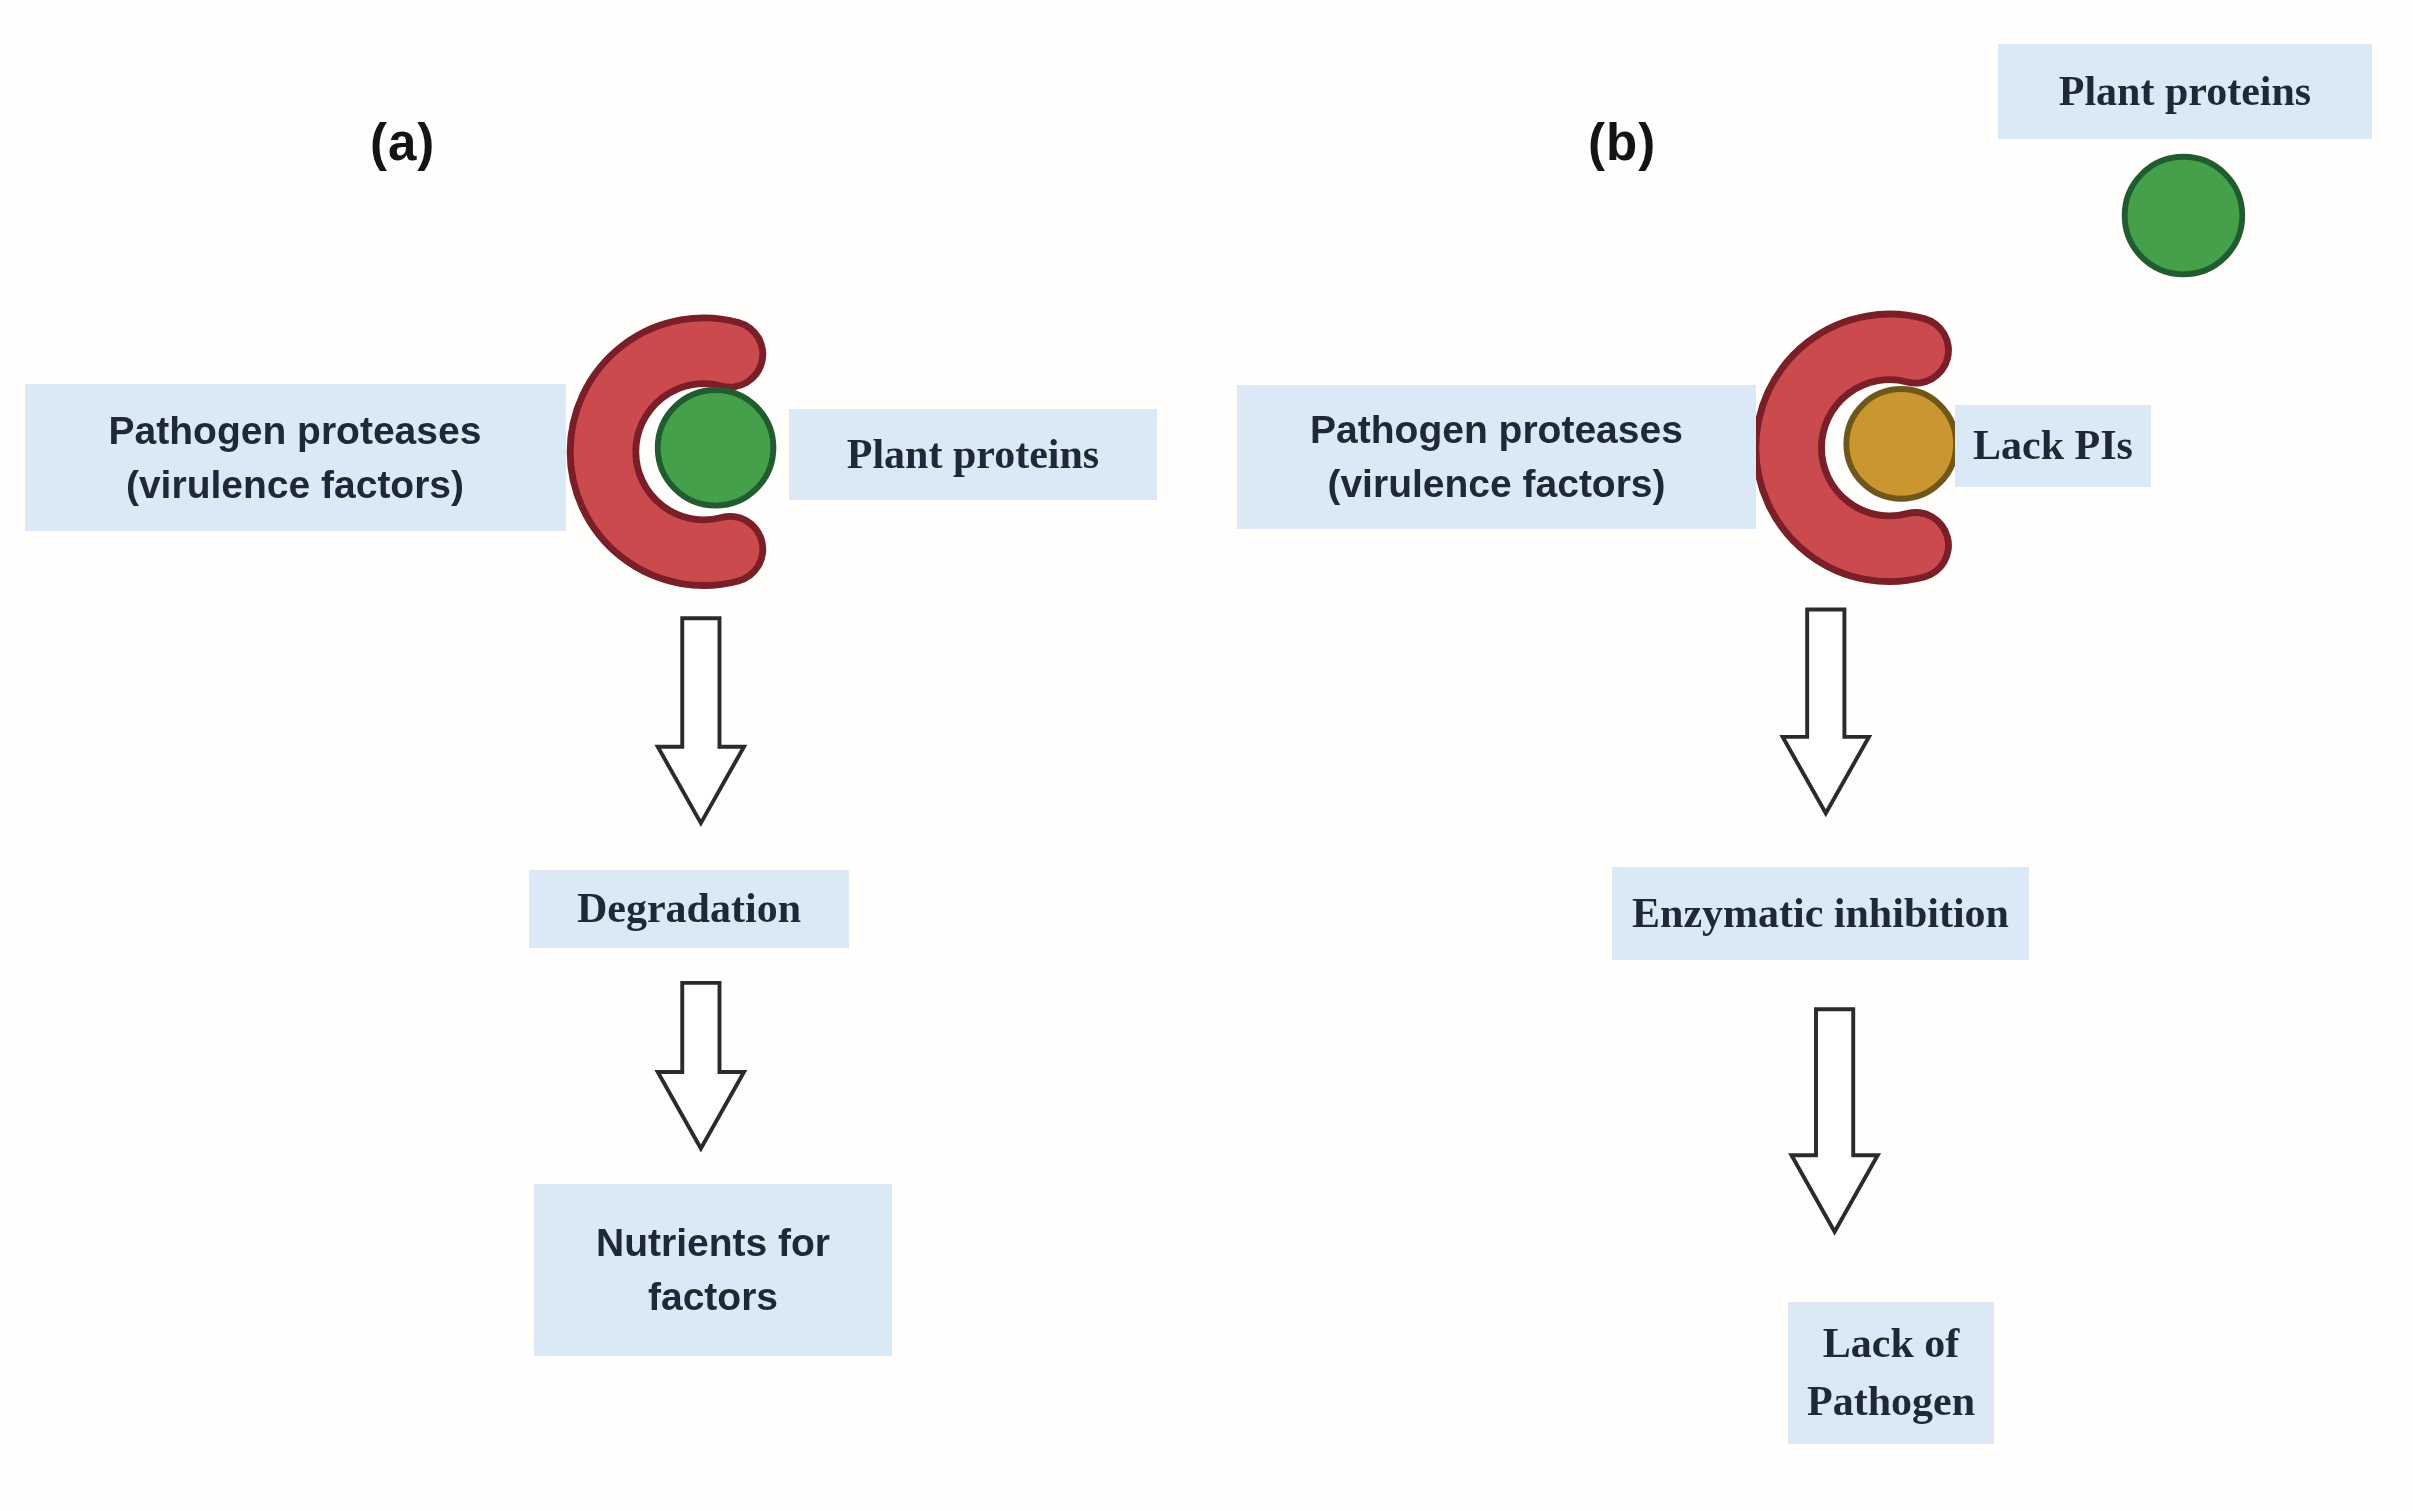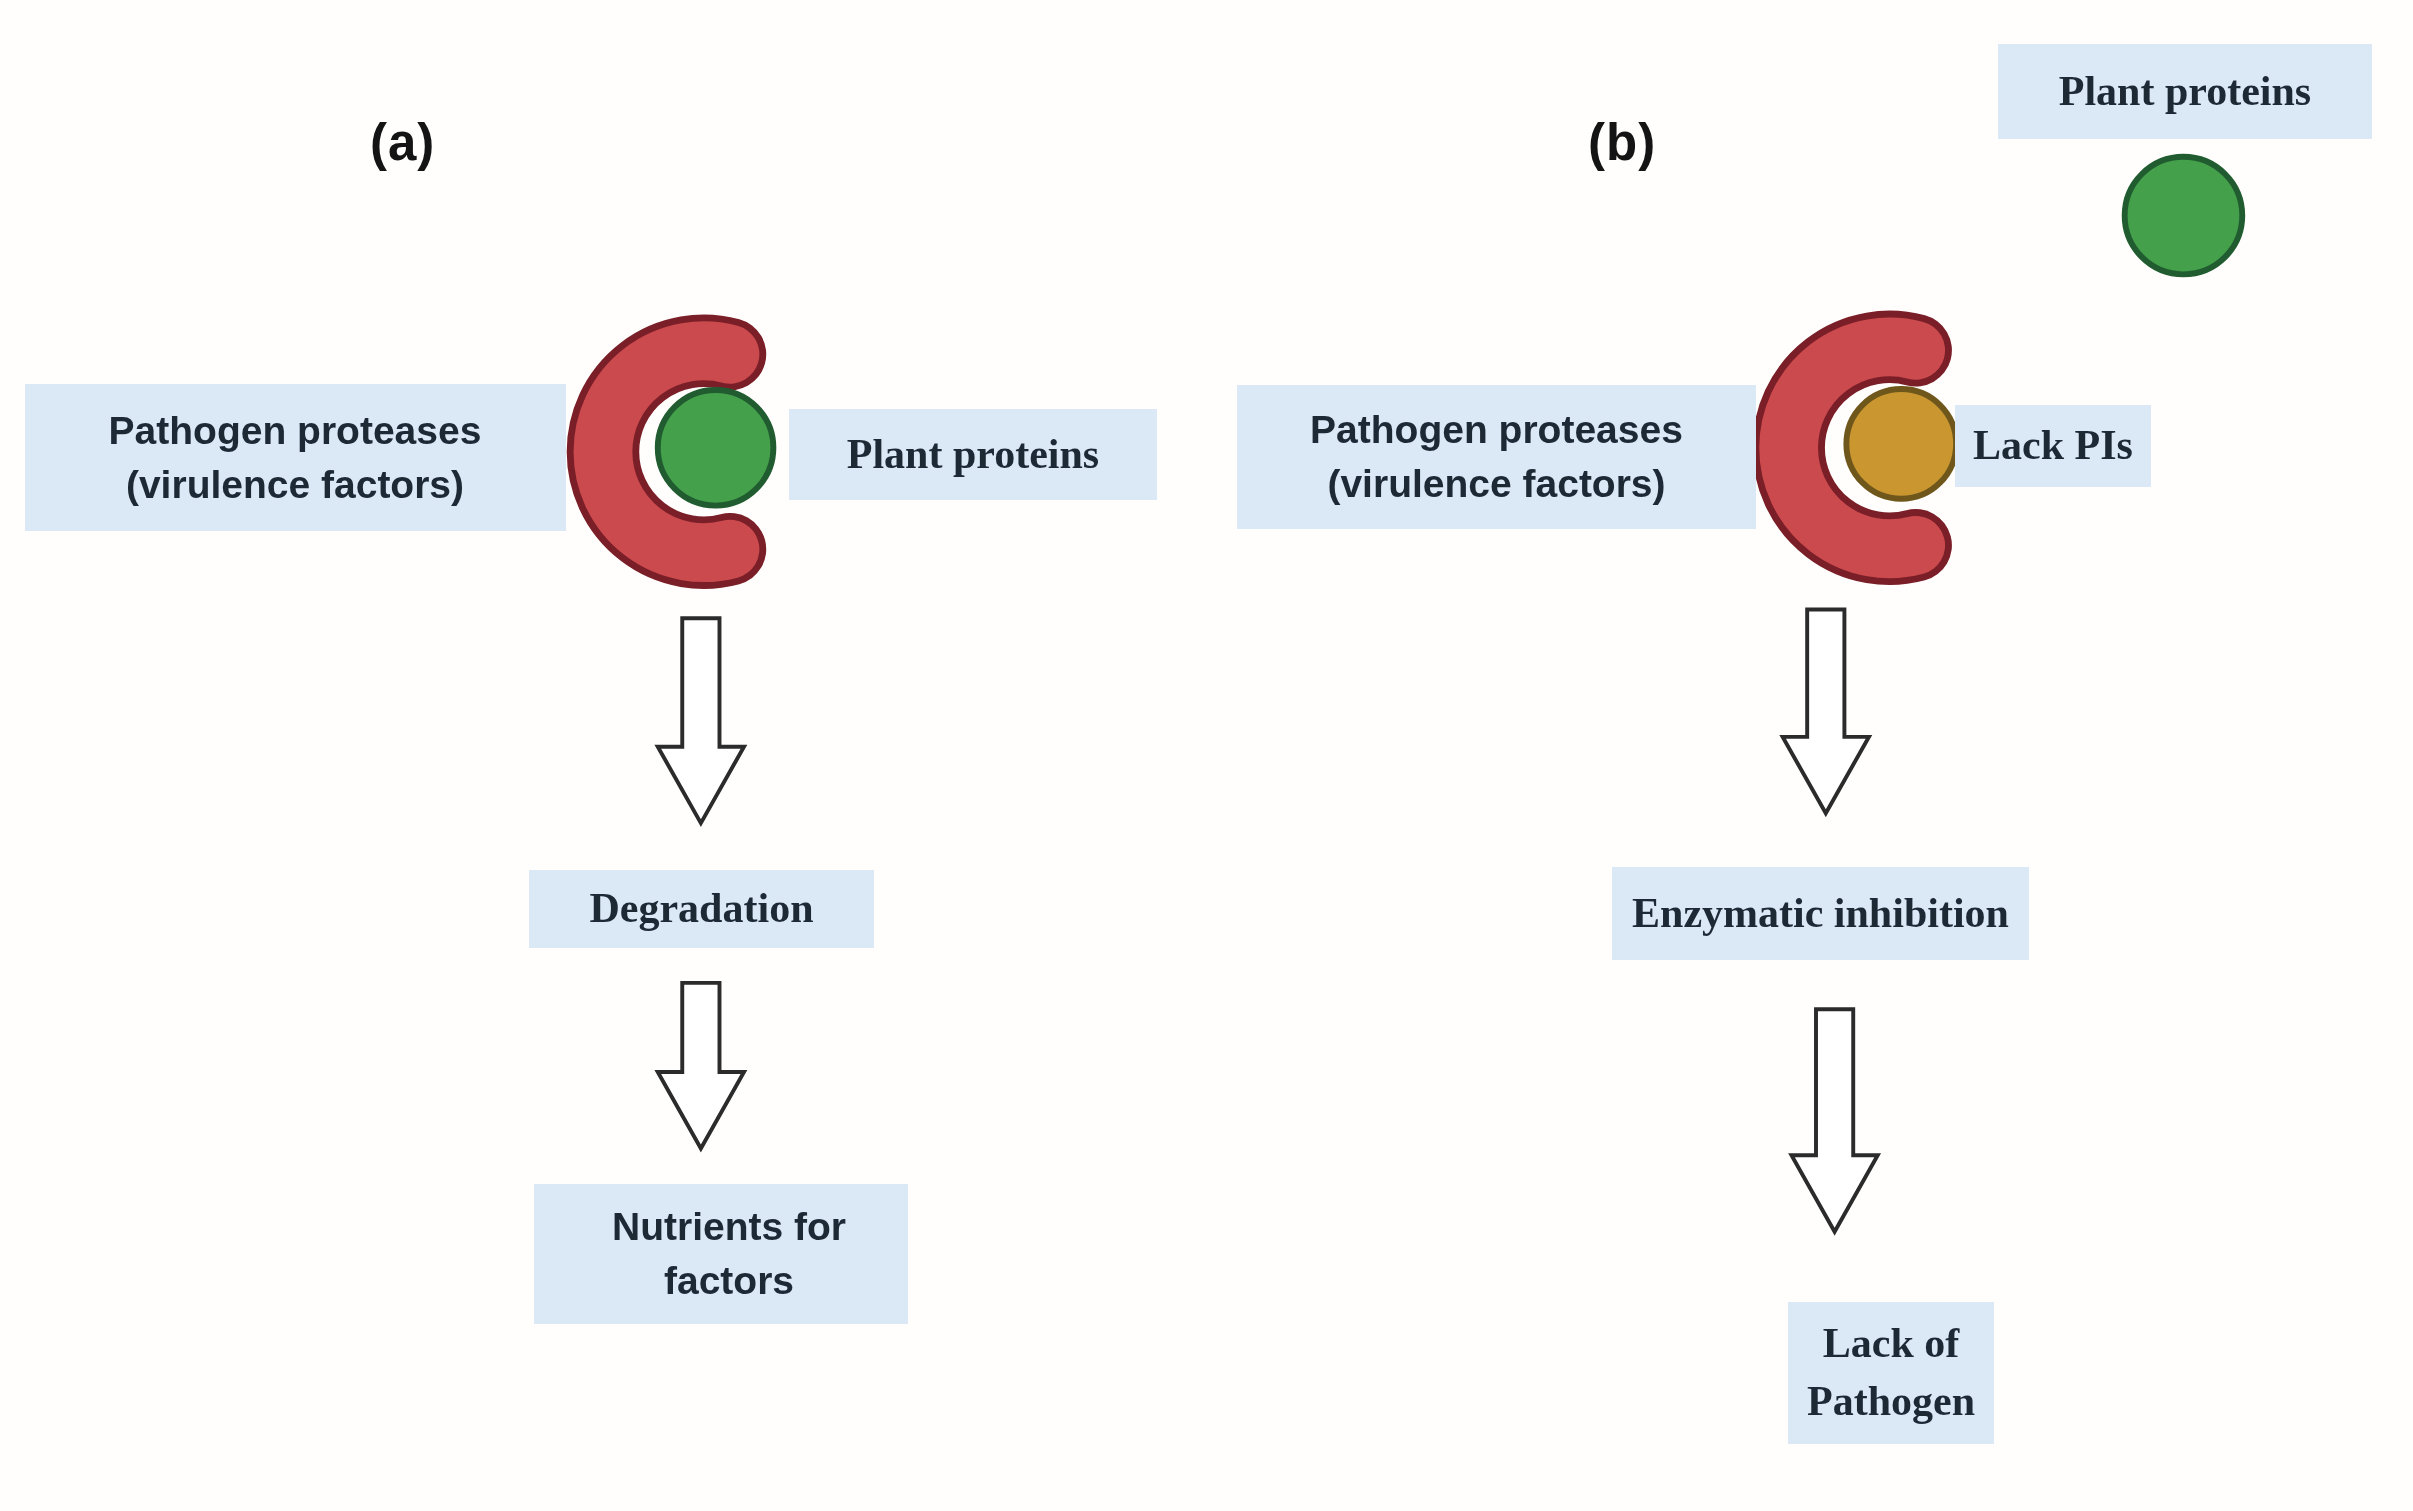--- a/index.html
+++ b/index.html
@@ -78,25 +78,25 @@
 
   <div class="label-box fs-lg" style="left:24.5px; top:384px; width:541px; height:147px;">
     <span>Pathogen proteases</span>
     <span>(virulence factors)</span>
   </div>
 
   <div class="label-box fs-md" style="left:789px; top:409px; width:368px; height:91px;">
     <span>Plant proteins</span>
   </div>
 
-  <div class="label-box fs-md" style="left:529px; top:870px; width:345px; height:78px;">
+  <div class="label-box fs-md" style="left:529px; top:870px; width:320px; height:78px;">
     <span>Degradation</span>
   </div>
 
-  <div class="label-box fs-lg" style="left:534px; top:1184px; width:358px; height:140px;padding-left:16px;">
+  <div class="label-box fs-lg" style="left:534px; top:1184px; width:358px; height:172px;">
     <span>Nutrients for</span>
     <span>factors</span>
   </div>
 
   <div class="panel-label" style="left:1588px; top:113px;">(b)</div>
 
   <div class="label-box fs-md" style="left:1998px; top:44px; width:374px; height:95px;">
     <span>Plant proteins</span>
   </div>
 

